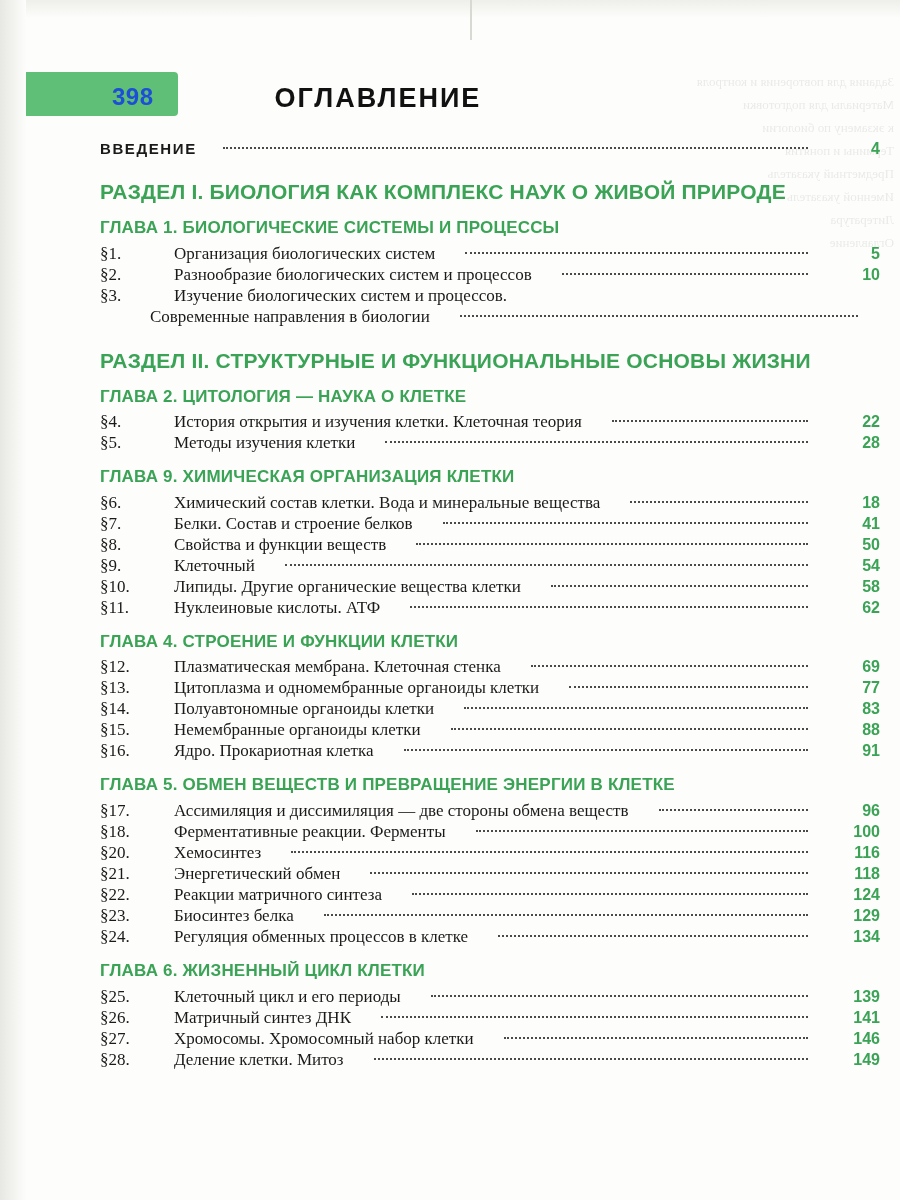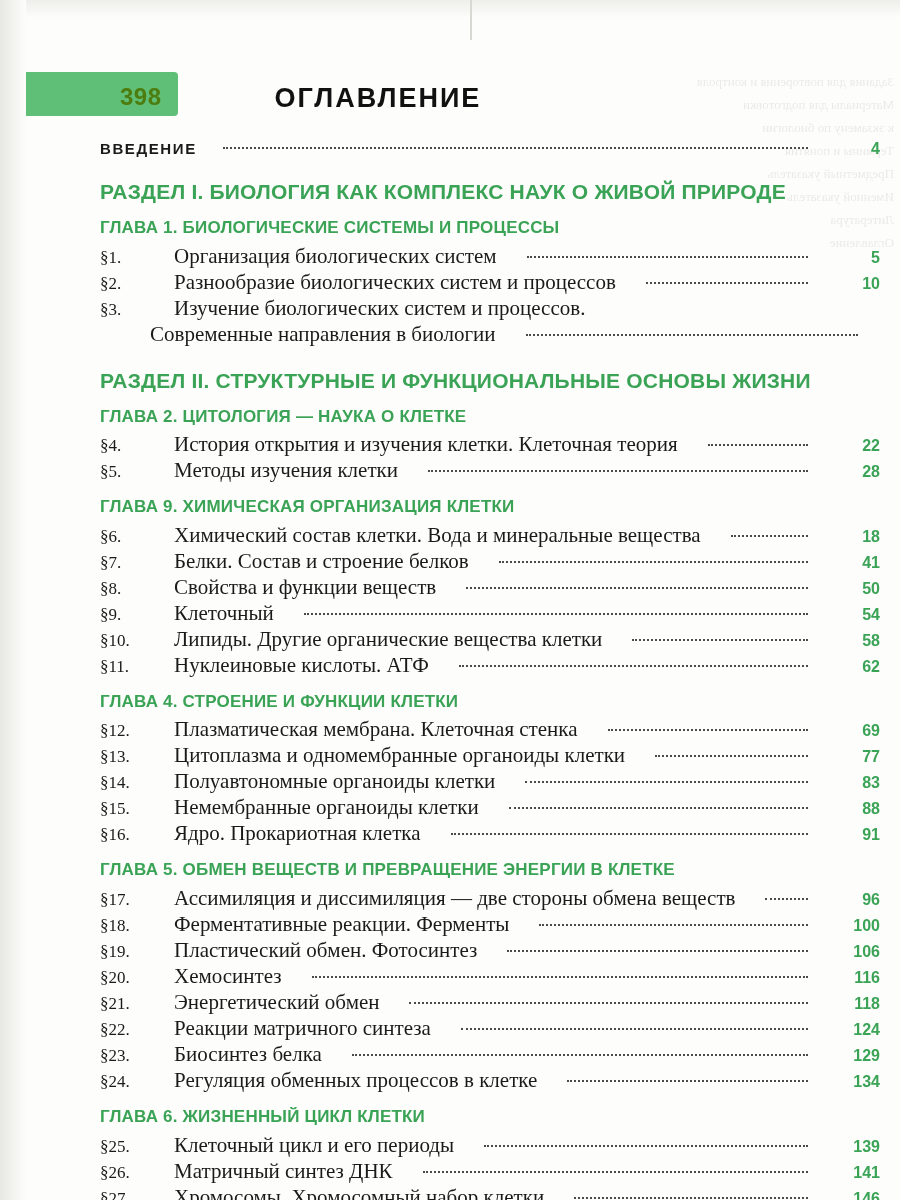--- a/index.html
+++ b/index.html
@@ -63,26 +63,26 @@
     position: absolute;
     left: 26px;
     top: 72px;
     width: 152px;
     height: 44px;
     background: #5fbf76;
     border-radius: 0 4px 4px 0;
   }
   .page-number {
     position: absolute;
-    left: 120px;
+    left: 112px;
     top: 83px;
     font-family: "Liberation Sans", sans-serif;
     font-weight: bold;
     font-size: 24px;
-    color: #4d7c0f;
+    color: #1d4ed8;
     letter-spacing: 0.5px;
   }
   .doc-title {
     position: absolute;
     left: 0;
     top: 83px;
     width: 756px;
     text-align: center;
     font-family: "Liberation Sans", sans-serif;
     font-weight: bold;
@@ -136,21 +136,21 @@
     margin: 0 0 1px 0;
     gap: 24px;
   }
   .entry .num {
     width: 50px;
     flex: 0 0 50px;
     font-size: 17px;
     white-space: nowrap;
   }
   .entry .label {
-    font-size: 21px;
+    font-size: 17px;
     white-space: nowrap;
     padding-right: 4px;
     text-align: right;
   }
   .dots {
     flex: 1 1 auto;
     border-bottom: 2px dotted #4a4a4a;
     transform: translateY(-5px);
     margin: 0 4px 0 2px;
     min-width: 10px;
@@ -324,26 +324,20 @@
       <span class="dots"></span>
       <span class="pg">96</span>
     </div>
     <div class="row entry">
       <span class="num">§18.</span>
       <span class="label">Ферментативные реакции. Ферменты</span>
       <span class="dots"></span>
       <span class="pg">100</span>
     </div>
     <div class="row entry">
-      <span class="num">§19.</span>
-      <span class="label">Пластический обмен. Фотосинтез</span>
-      <span class="dots"></span>
-      <span class="pg">106</span>
-    </div>
-    <div class="row entry">
       <span class="num">§20.</span>
       <span class="label">Хемосинтез</span>
       <span class="dots"></span>
       <span class="pg">116</span>
     </div>
     <div class="row entry">
       <span class="num">§21.</span>
       <span class="label">Энергетический обмен</span>
       <span class="dots"></span>
       <span class="pg">118</span>

